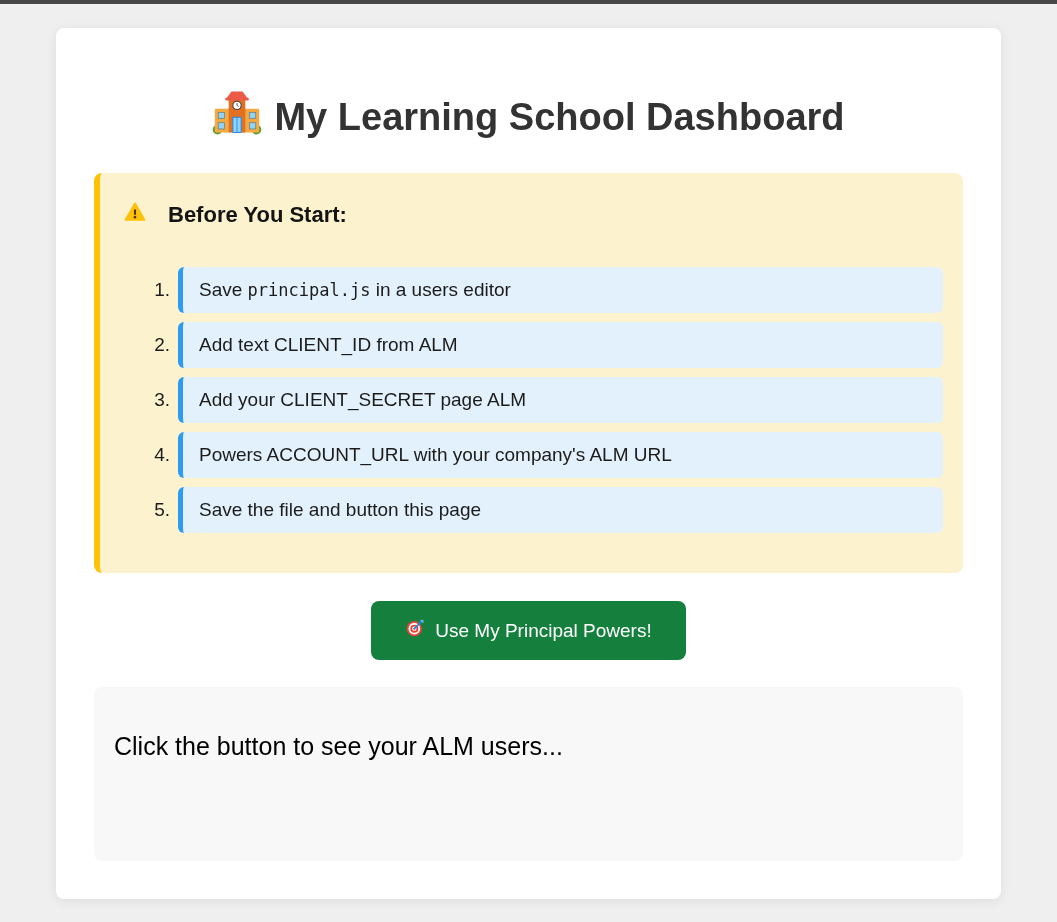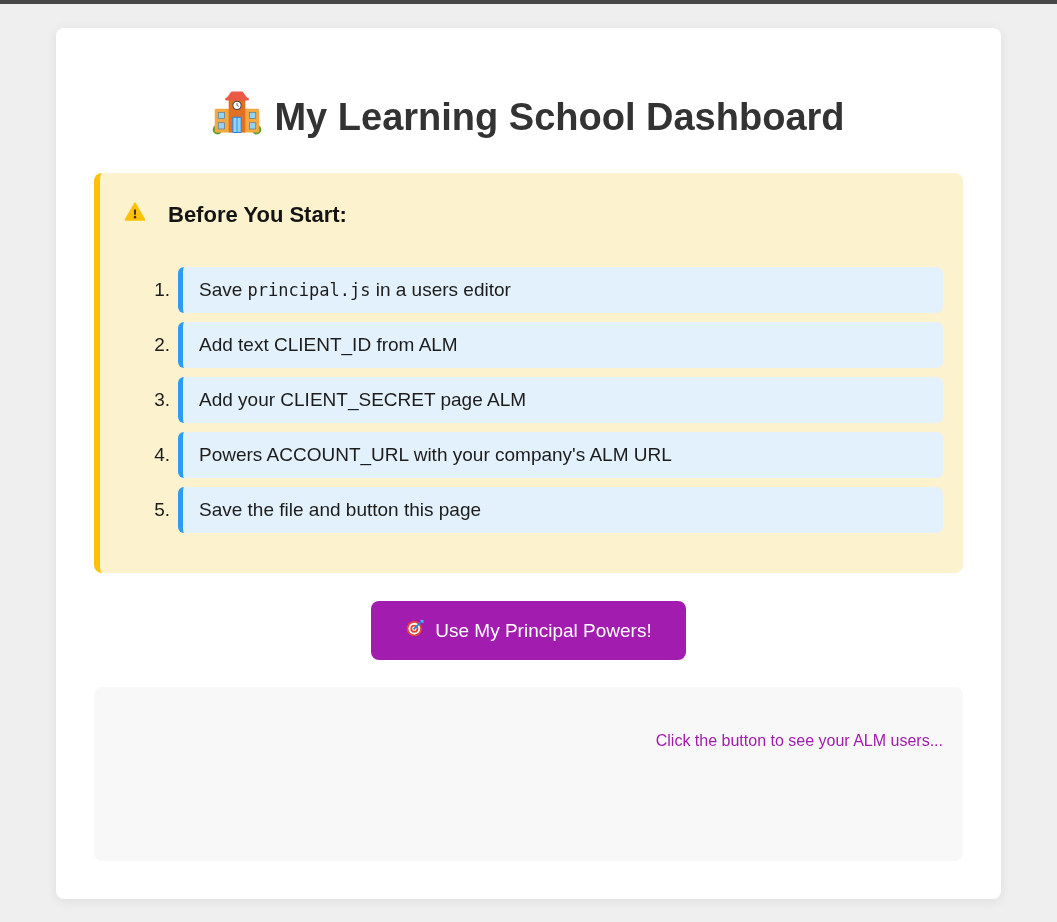--- a/index.html
+++ b/index.html
@@ -67,42 +67,42 @@
     line-height: 24px;
     color: #1c1c1c;
     box-sizing: border-box;
   }
   .step-box code {
     font-family: "DejaVu Sans Mono", monospace;
     font-size: 17px;
   }
   .action-row { text-align: center; margin: 0 0 27px; }
   .primary-button {
-    background: #a21caf;
+    background: #15803d;
     color: #ffffff;
     border: none;
     border-radius: 8px;
     height: 59px;
     padding: 0 34px;
     font-size: 19px;
     font-family: "Liberation Sans", sans-serif;
     display: inline-flex;
     align-items: center;
     gap: 10px;
     cursor: pointer;
   }
   .results-panel {
     background: #F8F8F8;
     border-radius: 8px;
     height: 174px;
     box-sizing: border-box;
     padding: 45px 20px 0;
-    text-align: right;
-    font-size: 16px;
-    color: #a21caf;
+    text-align: left;
+    font-size: 25px;
+    color: #000000;
   }
   .icon-svg { display: inline-block; vertical-align: middle; flex: 0 0 auto; }
 </style>
 </head>
 <body>
 
 <div class="top-strip"></div>
 
 <div class="card">
 

